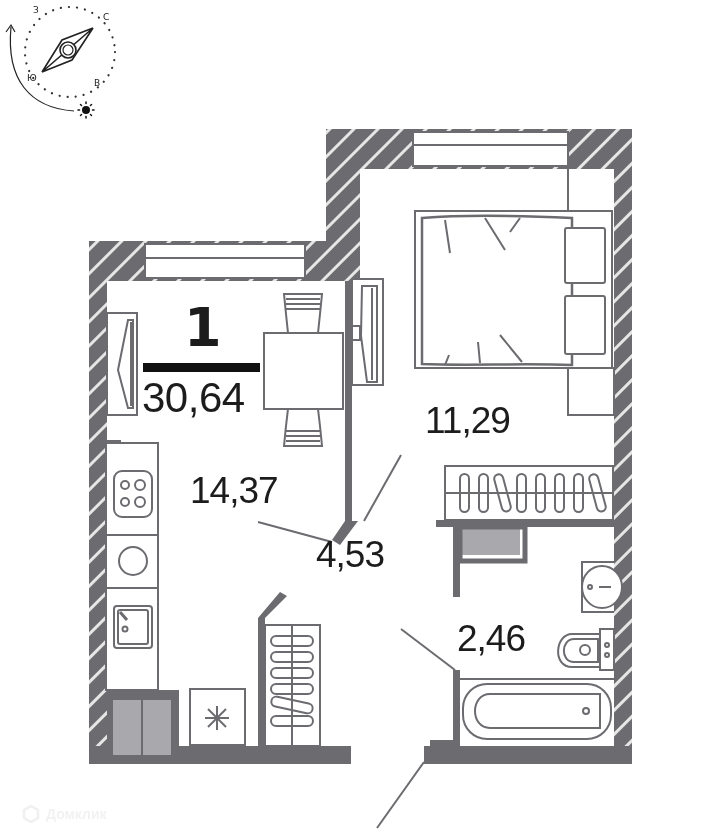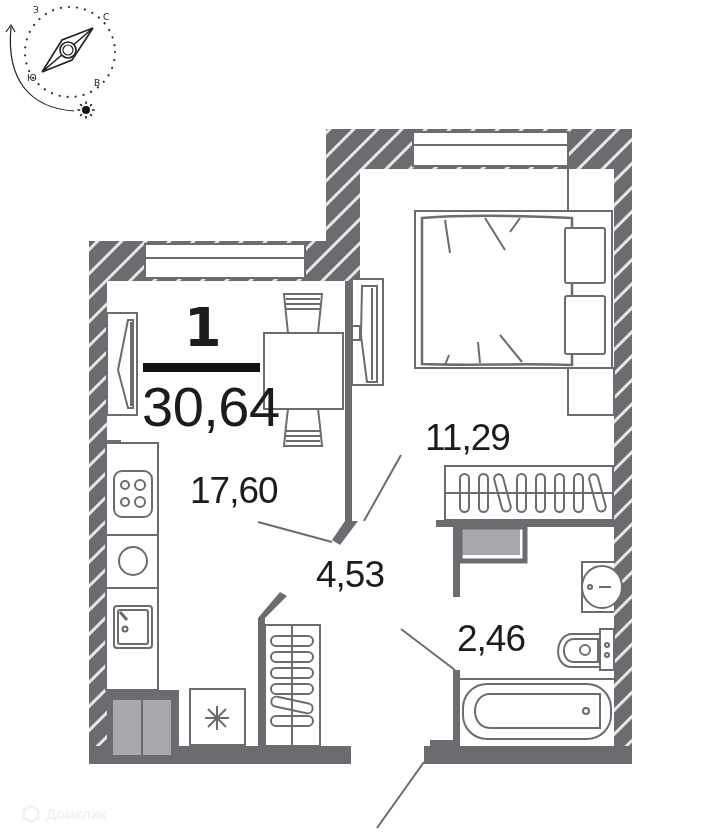--- a/index.html
+++ b/index.html
@@ -2,21 +2,21 @@
 <html><head>
   <meta charset="utf-8">
   <style>
     html, body { margin: 0; padding: 0; background: #ffffff; }
     body { width: 720px; height: 840px; position: relative; overflow: hidden; font-family: "Liberation Sans", "DejaVu Sans", sans-serif; }
     .plan { position: absolute; left: 0; top: 0; width: 720px; height: 840px; }
     .label { position: absolute; color: #1c1c1c; font-family: "Liberation Sans", "DejaVu Sans", sans-serif; letter-spacing: -1px; }
     .room-area { font-size: 37px; font-weight: 400; }
     .rooms-count { position: absolute; left: 184px; top: 296px; font-size: 54px; font-weight: 700; color: #1c1c1c; font-family: "DejaVu Sans", sans-serif; }
     .total-bar { position: absolute; left: 143px; top: 363px; width: 117px; height: 9px; background: #111; }
-    .total-area { position: absolute; left: 142px; top: 374px; font-size: 56px; color: #1c1c1c; letter-spacing: -0.5px; }
+    .total-area { position: absolute; left: 142px; top: 374px; font-size: 42px; color: #1c1c1c; letter-spacing: -0.5px; }
     .compass-letter { position: absolute; font-size: 9px; color: #222; font-family: "DejaVu Sans", sans-serif; }
     .watermark { position: absolute; left: 22px; top: 805px; display: flex; align-items: center; gap: 6px; color: #f2f2f2; font-size: 14px; font-weight: 700; }
   </style>
 </head>
 <body>
 
 <svg class="plan" viewBox="0 0 720 840" xmlns="http://www.w3.org/2000/svg">
   <defs>
     <pattern id="hatch" patternUnits="userSpaceOnUse" width="17" height="17" patternTransform="rotate(45)">
       <rect width="17" height="17" fill="#6b6b70"></rect>
@@ -231,23 +231,23 @@
 
 <span class="compass-letter" style="left:33px;top:5px;">З</span>
 <span class="compass-letter" style="left:103px;top:12px;">С</span>
 <span class="compass-letter" style="left:27px;top:73px;">Ю</span>
 <span class="compass-letter" style="left:94px;top:78px;">В</span>
 
 <div class="rooms-count">1</div>
 <div class="total-bar"></div>
 <div class="total-area">30,64</div>
 
-<div class="label room-area" style="left:190px;top:470px;">17,60</div>
-<div class="label room-area" style="left:425px;top:417px;text-align:right;">11,29</div>
-<div class="label room-area" style="left:316px;top:554px;">4,53</div>
+<div class="label room-area" style="left:190px;top:470px;">14,37</div>
+<div class="label room-area" style="left:425px;top:400px;text-align:right;">11,29</div>
+<div class="label room-area" style="left:316px;top:534px;">4,53</div>
 <div class="label room-area" style="left:457px;top:618px;">2,46</div>
 
 <div class="watermark">
   <svg width="18" height="18" viewBox="0 0 18 18">
     <path d="M9 1 L16 5 L16 13 L9 17 L2 13 L2 5 Z" fill="none" stroke="#f0f0f0" stroke-width="2.5"></path>
   </svg>
   <span>Домклик</span>
 </div>
 
 </body></html>

